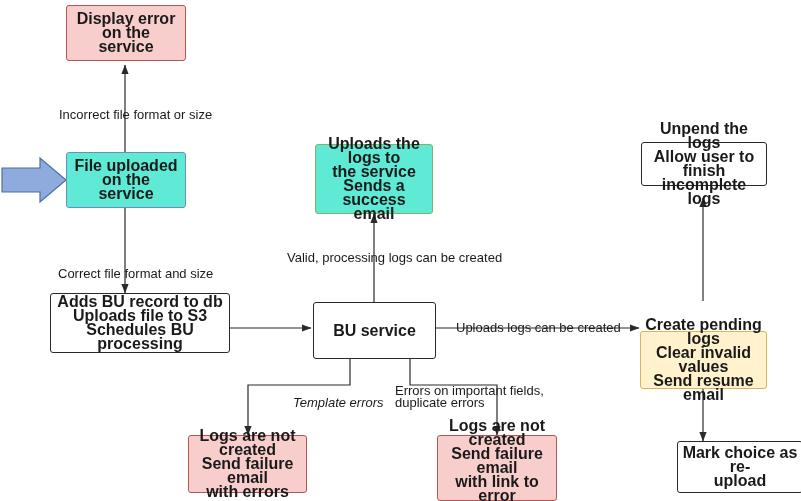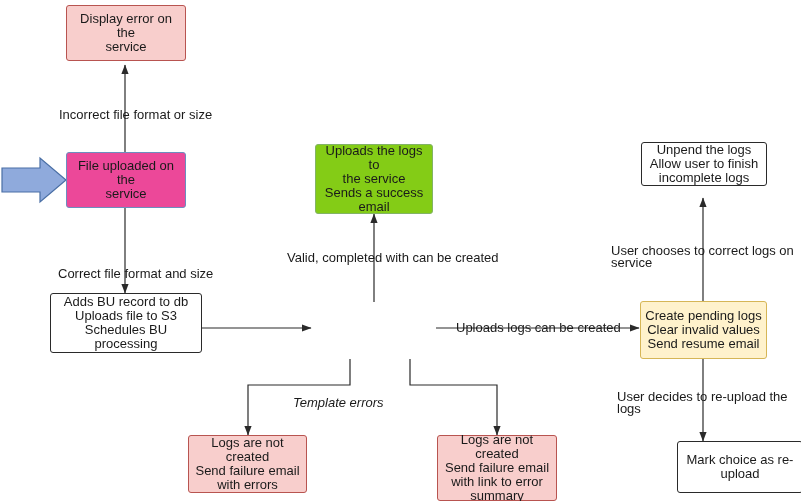--- a/index.html
+++ b/index.html
@@ -17,30 +17,31 @@
   }
   .node {
     position: absolute;
     box-sizing: border-box;
     border: 1px solid #2a2a2a;
     border-radius: 3px;
     display: flex;
     align-items: center;
     justify-content: center;
     text-align: center;
-    font-size: 13px;
+    font-size: 16px;
     line-height: 14px;
     color: #1a1a1a;
     padding: 2px 4px;
     white-space: pre-line;
+    font-weight: bold;
   }
   .node.pink   { background: #f8cecc; border-color: #b85450; }
-  .node.blue   { background: #ec4899; border-color: #6c8ebf; }
-  .node.green  { background: #84cc16; border-color: #82b366; }
-  .node.yellow { background: #fff2cc; border-color: #d6b656; }
+  .node.blue   { background: #5eead4; border-color: #6c8ebf; }
+  .node.green  { background: #5eead4; border-color: #82b366; }
+  .node.yellow { background: #fff2cc; border-color: #d6b656; margin-top: 30px; }
   .node.white  { background: #ffffff; border-color: #2a2a2a; }
 
   .edge-label {
     position: absolute;
     font-size: 13px;
     line-height: 12px;
     color: #1a1a1a;
     white-space: pre-line;
     text-align: left;
   }
@@ -96,24 +97,25 @@
 
   <div class="node green" style="left:315px; top:144px; width:118px; height:70px;">Uploads the logs to
 the service
 Sends a success
 email</div>
 
   <div class="node white" style="left:641px; top:142px; width:126px; height:44px;">Unpend the logs
 Allow user to finish
 incomplete logs</div>
 
-  <div class="node white" style="left:50px;  top:293px; width:152px; height:60px;">Adds BU record to db
+  <div class="node white" style="left:50px;  top:293px; width:180px; height:60px;">Adds BU record to db
 Uploads file to S3
 Schedules BU processing</div>
 
+  <div class="node white" style="left:313px; top:302px; width:123px; height:57px;">BU service</div>
 
   <div class="node yellow" style="left:640px; top:301px; width:127px; height:58px;">Create pending logs
 Clear invalid values
 Send resume email</div>
 
   <div class="node pink" style="left:188px; top:435px; width:119px; height:58px;">Logs are not created
 Send failure email
 with errors</div>
 
   <div class="node pink" style="left:437px; top:435px; width:120px; height:66px;">Logs are not created
@@ -121,24 +123,24 @@
 with link to error
 summary</div>
 
   <div class="node white" style="left:641px; top:441px; width:126px; height:52px;margin-left:36px;">Mark choice as re-
 upload</div>
 
   <div class="edge-label" style="left:59px;  top:109px;">Incorrect file format or size</div>
 
   <div class="edge-label" style="left:58px;  top:268px;">Correct file format and size</div>
 
-  <div class="edge-label" style="left:287px; top:252px;">Valid, completed with can be created</div>
+  <div class="edge-label" style="left:287px; top:252px;">Valid, processing logs can be created</div>
 
   <div class="edge-label" style="left:456px; top:322px;">Uploads logs can be created</div>
 
-  <div class="edge-label" style="left:611px; top:245px;">User chooses to correct logs on service</div>
 
   <div class="edge-label" style="left:293px; top:397px;font-style:italic;">Template errors</div>
 
+  <div class="edge-label" style="left:395px; top:385px;">Errors on important fields,
+duplicate errors</div>
 
-  <div class="edge-label" style="left:617px; top:391px;">User decides to re-upload the logs</div>
 
 </div>
 
 </body></html>

